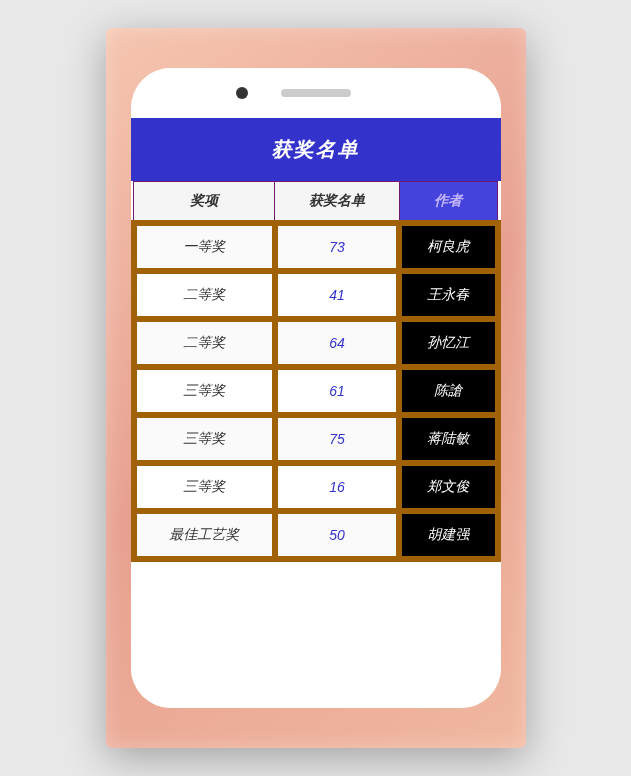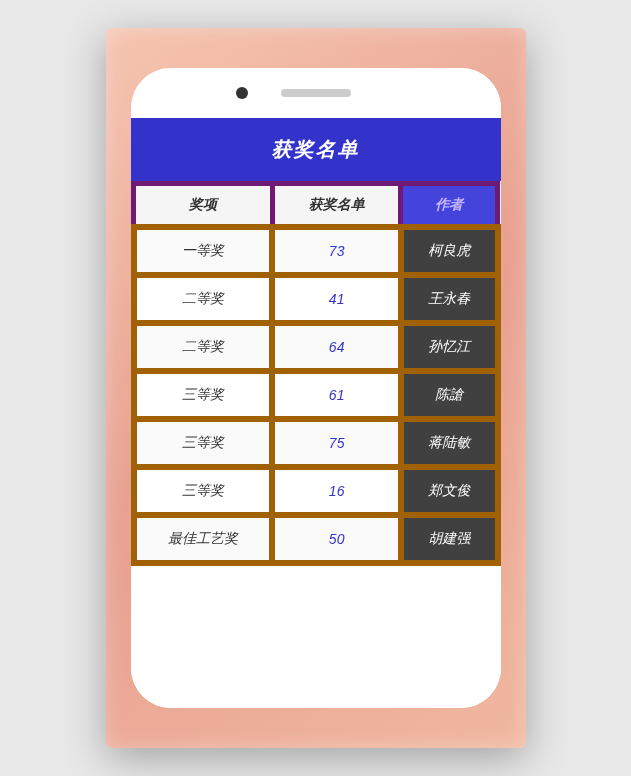--- a/index.html
+++ b/index.html
@@ -92,21 +92,21 @@
 
     .awards-table {
       width: 100%;
       border-collapse: collapse;
     }
 
     .awards-table thead tr th {
       padding: 10px 12px;
       font-size: 14px;
       color: #333;
-      border: 5px solid #701a75;
+      border: 1px solid #701a75;
       background: #f5f5f5;
       text-align: center;
     }
 
     .awards-table thead tr th:last-child {
       background: #4444dd;
       color: #c4b5fd;
     }
 
     .awards-table tbody tr td {
@@ -122,21 +122,21 @@
       background: #fafafa;
     }
 
     .awards-table tbody tr td:nth-child(2) {
       color: #3333cc;
       background: #fafafa;
       margin-top: 48px;
     }
 
     .awards-table tbody tr td:last-child {
-      background: #404040;
+      background: #000000;
       color: #fff;
       font-weight: normal;
     }
 
     .awards-table tbody tr:nth-child(even) td:first-child,
     .awards-table tbody tr:nth-child(even) td:nth-child(2) {
       background: #fff;
     }
 
     .phone-bottom {

